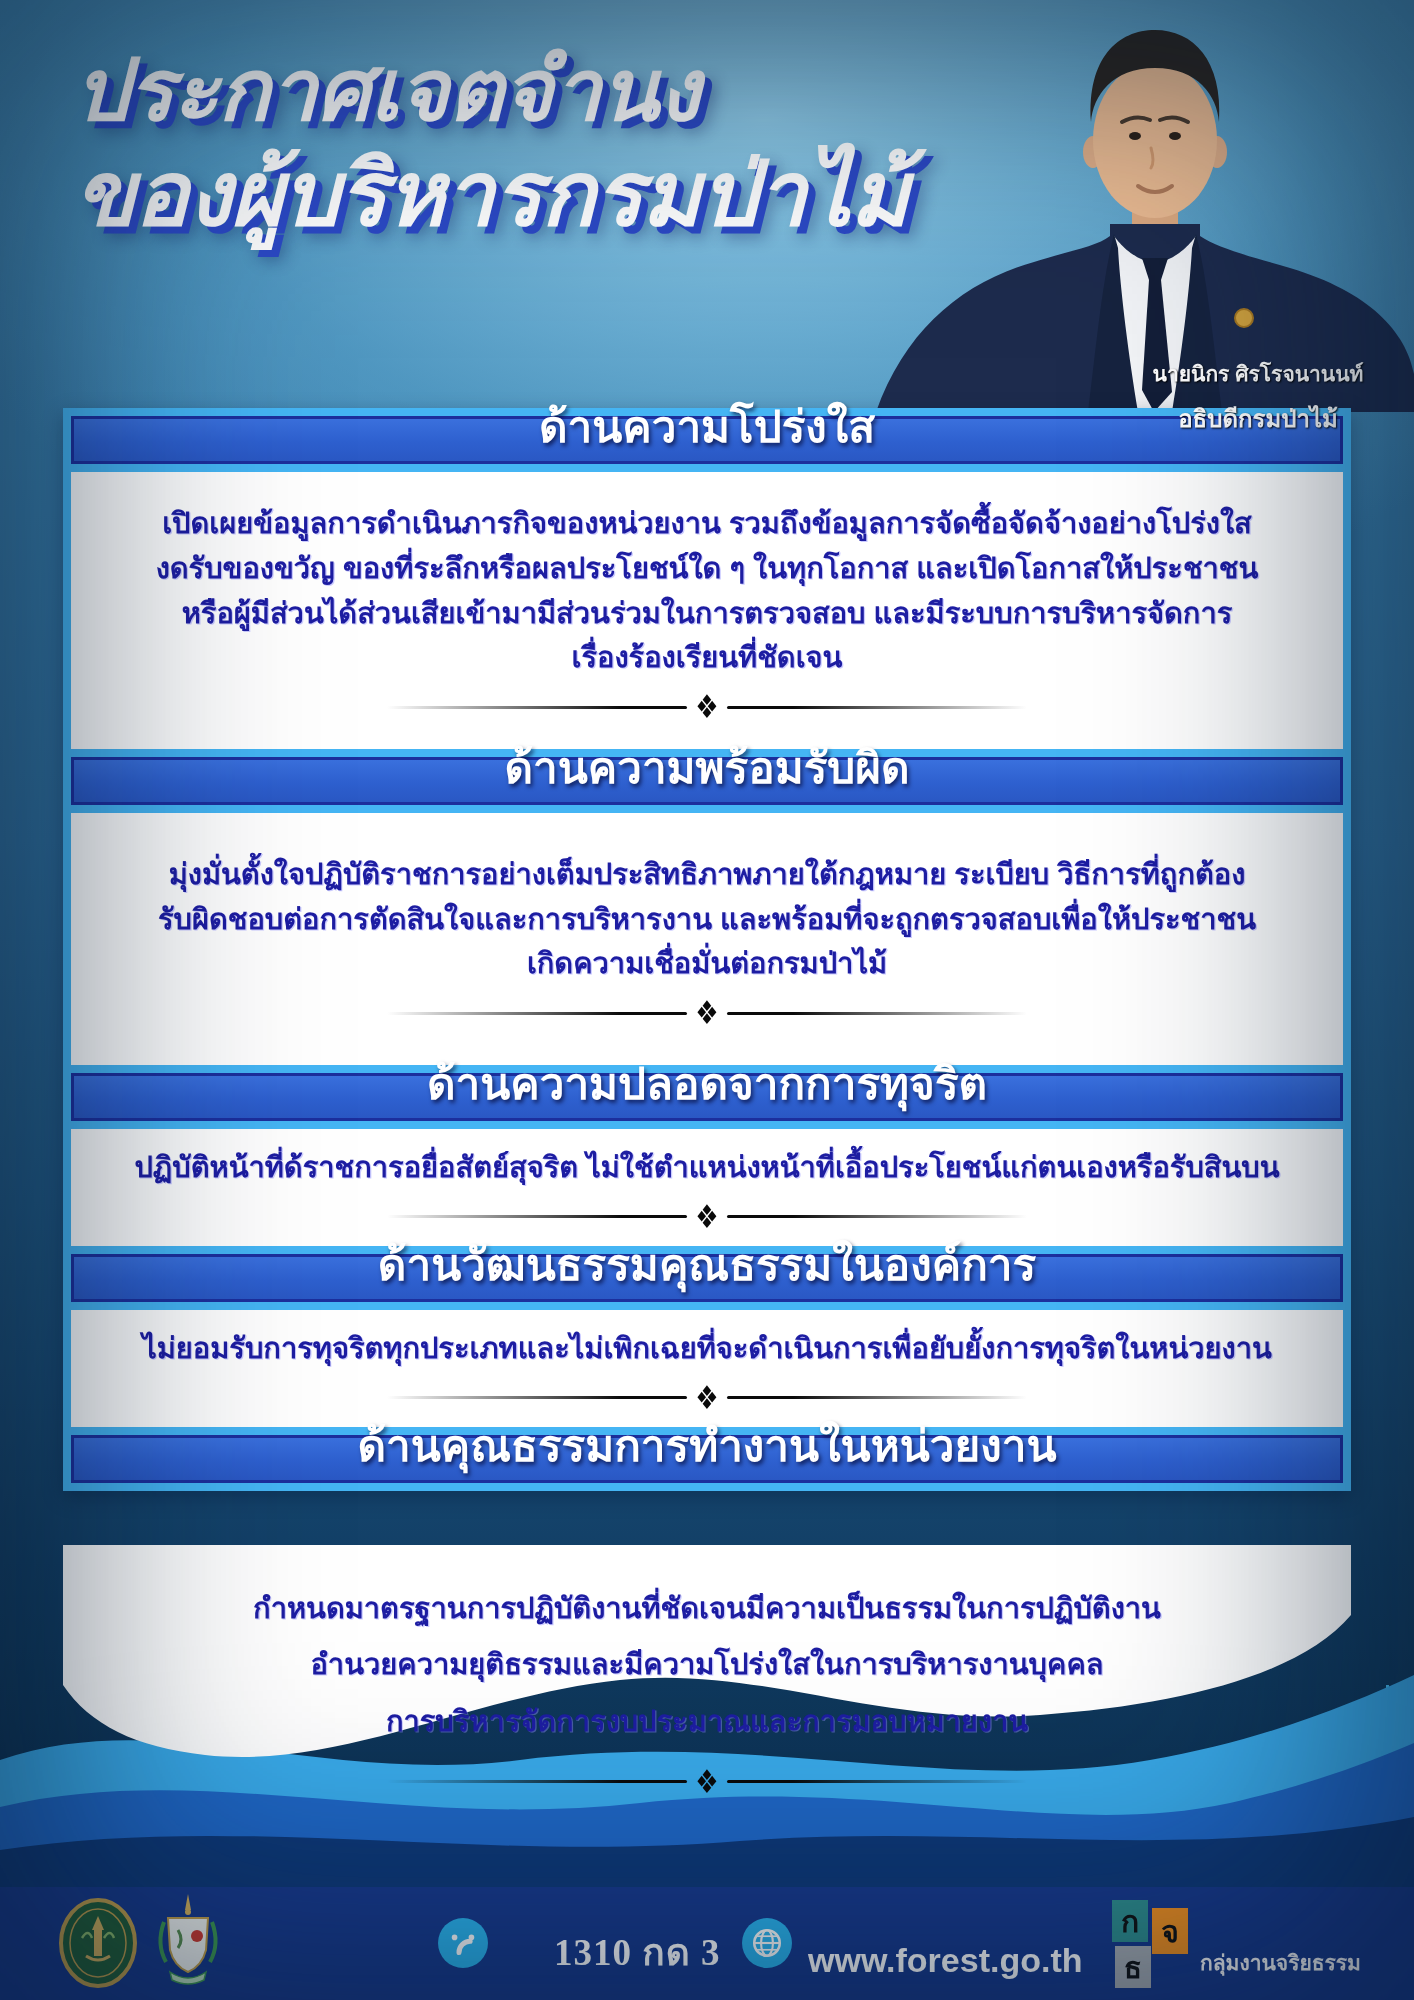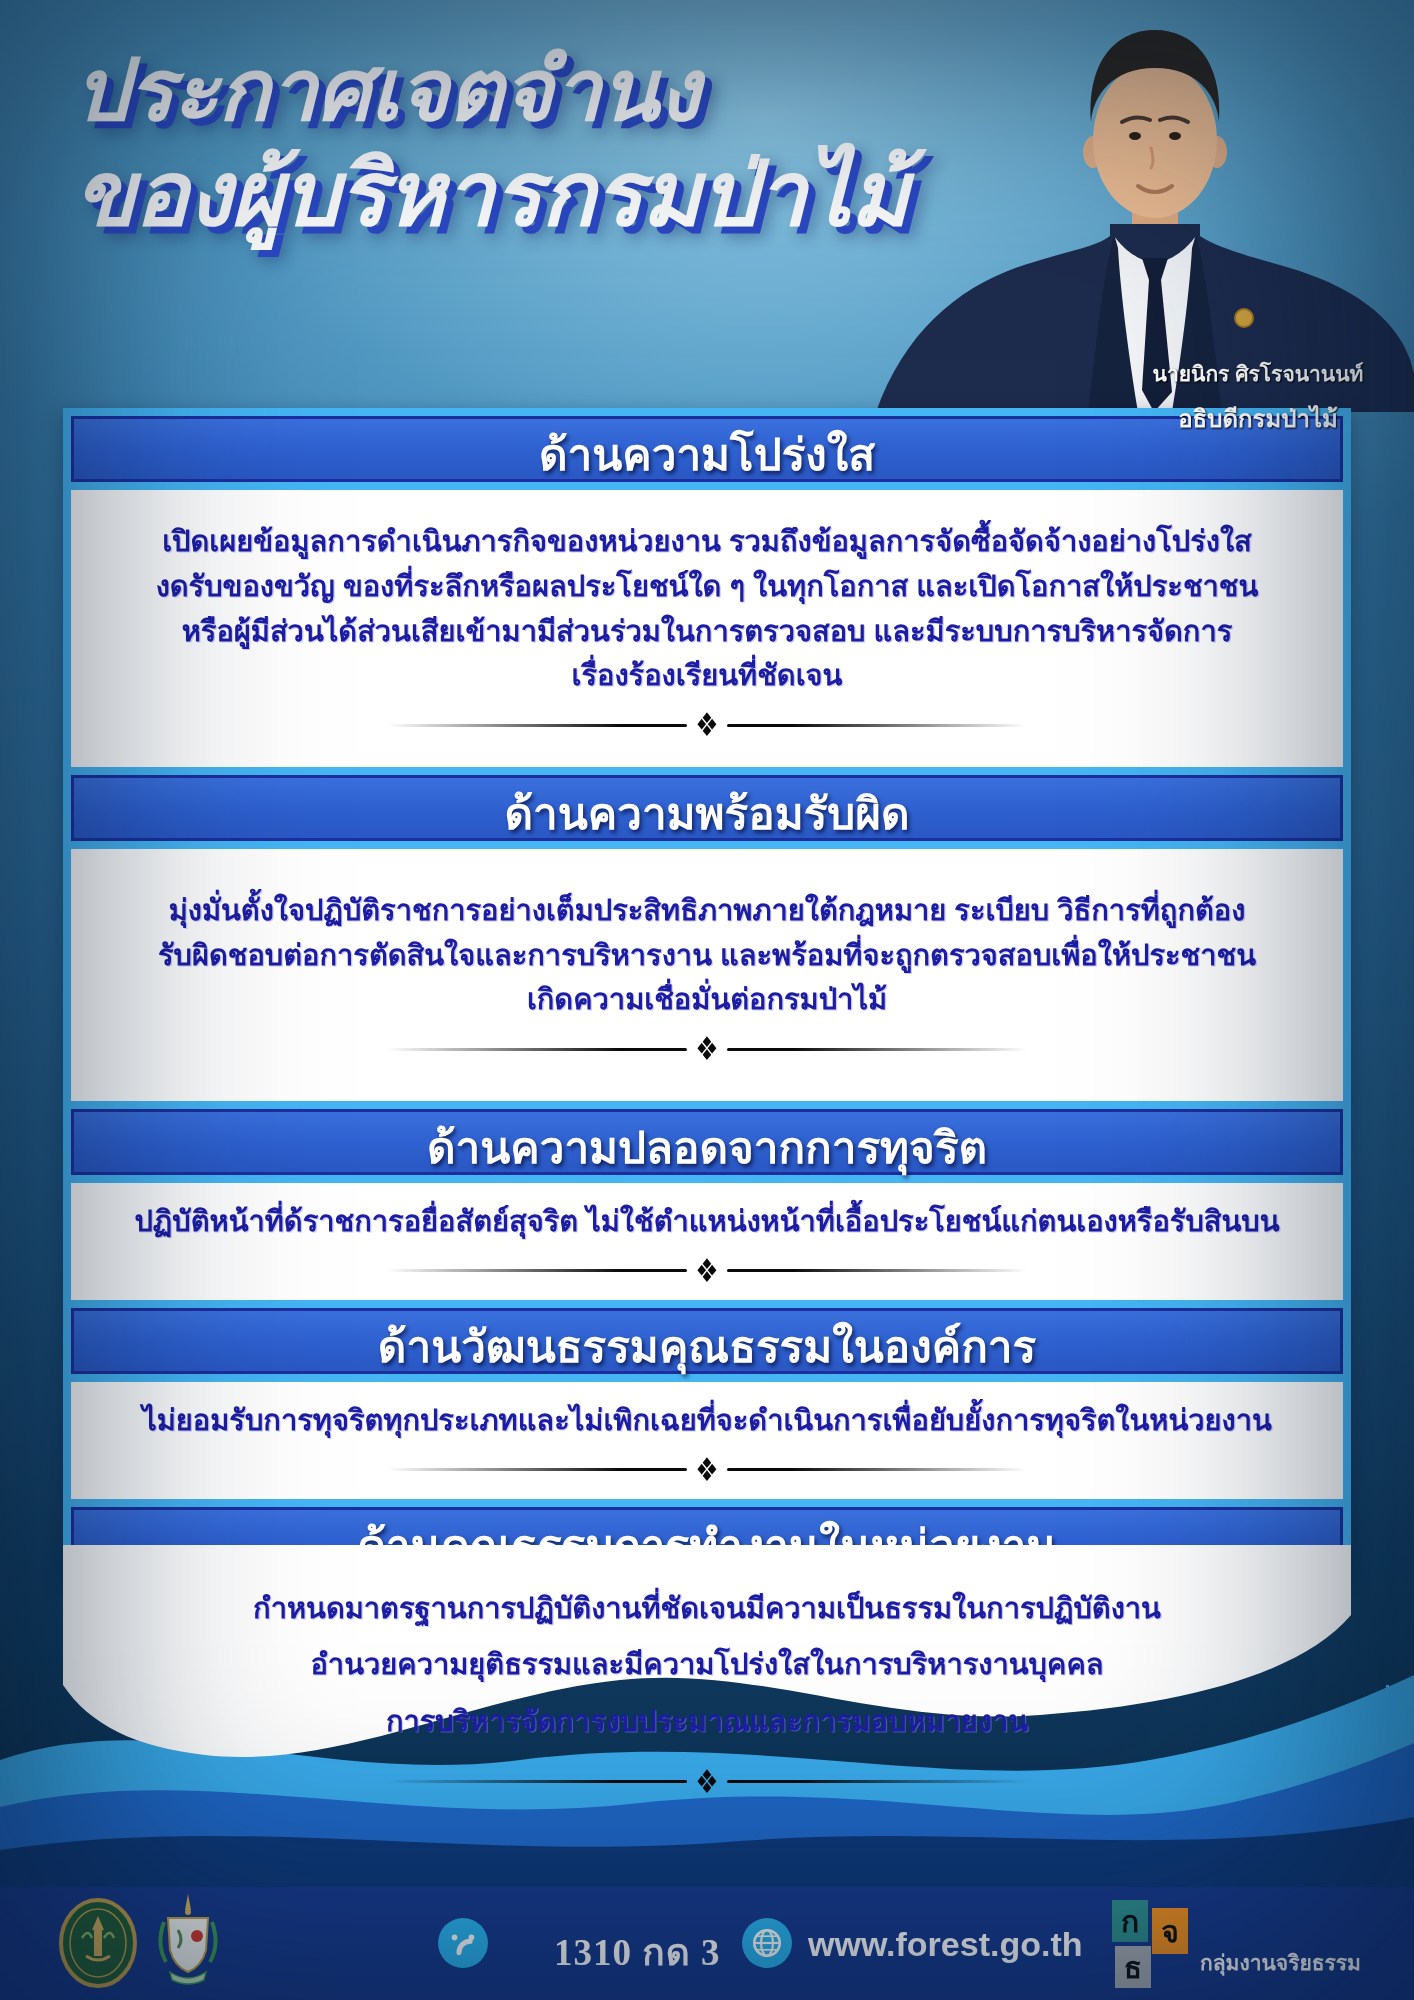--- a/index.html
+++ b/index.html
@@ -15,21 +15,21 @@
   .title{position:absolute;left:74px;top:40px;z-index:3;color:#fff;font-style:italic;font-weight:bold;letter-spacing:-1px;line-height:1.18;}
   .title .t1{font-size:86px;text-shadow:7px 7px 0 #2c49c6, 10px 10px 16px rgba(10,25,90,.45);}
   .title .t2{font-size:90px;text-shadow:7px 7px 0 #2c49c6, 10px 10px 16px rgba(10,25,90,.45);}
   
   .portrait{position:absolute;left:846px;top:0;width:568px;height:412px;z-index:2;}
   .caption{position:absolute;left:1124px;top:360px;width:268px;z-index:3;text-align:center;color:#fff;text-shadow:1px 1px 2px #000;line-height:1.3;}
   .caption .nm{font-size:21px;font-weight:bold;}
   .caption .pos{font-size:24px;font-weight:bold;margin-top:16px;}
   
   .wrap{position:absolute;left:63px;top:408px;width:1288px;z-index:2;background:#45b5f4;padding:8px;box-sizing:border-box;display:flex;flex-direction:column;gap:8px;box-shadow:0 6px 18px rgba(0,20,50,.35);}
-  .hband{height:66px;background:linear-gradient(180deg,#3a70dd 0%,#2e60cf 55%,#2a58c4 100%);border:3px solid #1c2f9d;box-sizing:border-box;display:flex;align-items:flex-start;justify-content:center;}
+  .hband{height:48px;background:linear-gradient(180deg,#3a70dd 0%,#2e60cf 55%,#2a58c4 100%);border:3px solid #1c2f9d;box-sizing:border-box;display:flex;align-items:flex-end;justify-content:center;}
   .hband .ht{font-family:"Liberation Serif",serif;font-weight:bold;font-size:44px;color:#fff;text-shadow:2px 3px 4px rgba(0,0,40,.65);}
   .cbox{background:#ffffff;display:flex;flex-direction:column;align-items:center;justify-content:center;box-sizing:border-box;padding:10px 24px;}
   .c1{height:277px;}.c2{height:252px;}.c3{height:117px;}.c4{height:117px;}
   .bline{font-size:29px;font-weight:bold;color:#1d1da2;line-height:1.55;text-align:center;text-shadow:1.2px 1.2px 0 rgba(140,140,255,.45);}
   
   .divider{display:flex;align-items:center;justify-content:center;width:640px;margin-top:14px;}
   .divider .dl{flex:1;height:3px;background:linear-gradient(90deg,rgba(0,0,0,0) 0%,#0a0a0a 78%,#0a0a0a 100%);border-radius:2px;}
   .divider .dr{flex:1;height:3px;background:linear-gradient(270deg,rgba(0,0,0,0) 0%,#0a0a0a 78%,#0a0a0a 100%);border-radius:2px;}
   .divider .orn{font-size:26px;color:#0a0a0a;margin:0 8px;line-height:1;transform:scaleY(1.25);}
   
@@ -215,21 +215,21 @@
 
   <div class="cicon globe-ic" style="position:absolute;z-index:6;">
     <svg width="34" height="34" viewBox="0 0 40 40">
       <circle cx="20" cy="20" r="15" fill="none" stroke="#fff" stroke-width="3"></circle>
       <ellipse cx="20" cy="20" rx="7" ry="15" fill="none" stroke="#fff" stroke-width="2.5"></ellipse>
       <line x1="5" y1="20" x2="35" y2="20" stroke="#fff" stroke-width="2.5"></line>
       <line x1="7" y1="12" x2="33" y2="12" stroke="#fff" stroke-width="2"></line>
       <line x1="7" y1="28" x2="33" y2="28" stroke="#fff" stroke-width="2"></line>
     </svg>
   </div>
-  <div class="webtx" style="z-index:6;">www.forest.go.th</div>
+  <div class="webtx" style="z-index:6;margin-top:16px;">www.forest.go.th</div>
 
   <div class="kjt" style="z-index:6;">
     <div class="sq sq-ko">ก</div>
     <div class="sq sq-jo">จ</div>
     <div class="sq sq-tho">ธ</div>
   </div>
   <div class="ethtx" style="z-index:6;">กลุ่มงานจริยธรรม</div>
 
   <div class="vignette"></div>
 </div>

